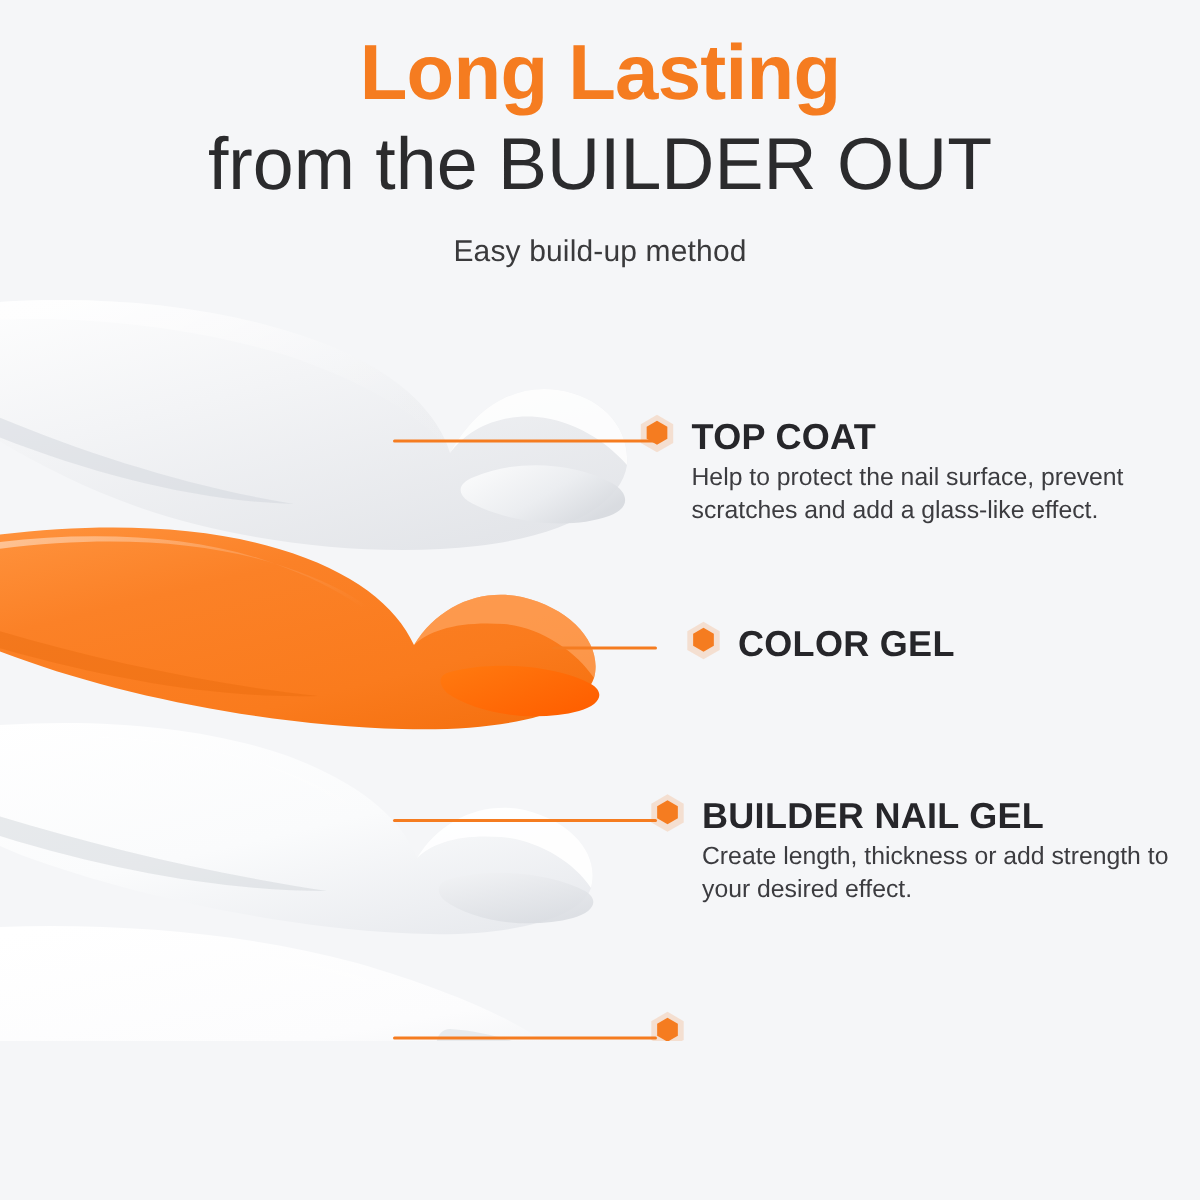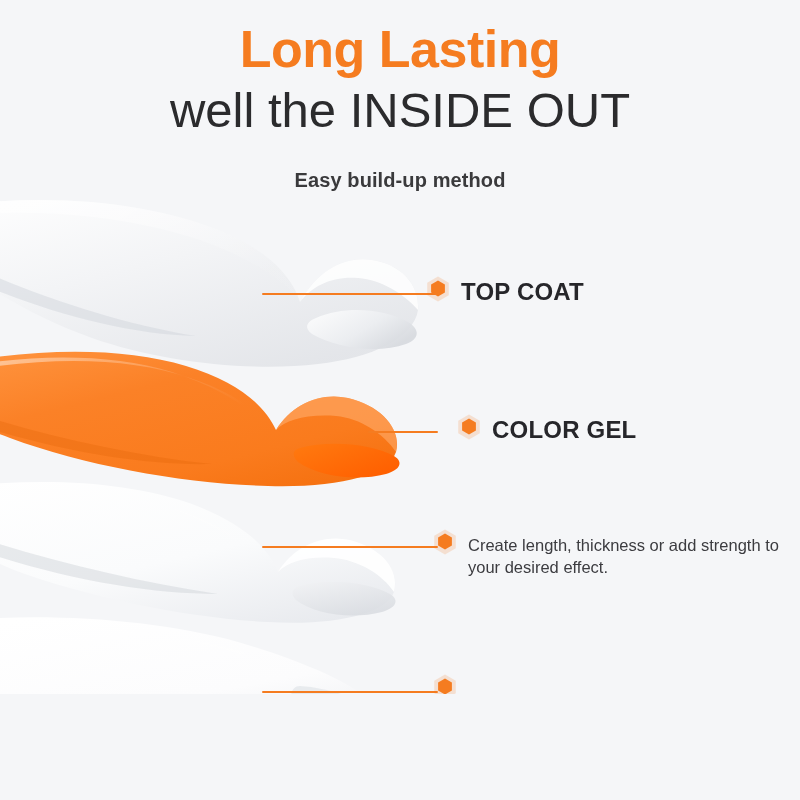--- a/index.html
+++ b/index.html
@@ -45,23 +45,23 @@
   .headline-secondary {
     font-size: 49px;
     font-weight: 400;
     letter-spacing: 0px;
     line-height: 1.12;
     color: #2b2b2d;
     margin: 6px 0 0 0;
   }
   .headline-sub {
     font-size: 20px;
-    font-weight: 700;
+    font-weight: 400;
     color: #3a3a3c;
-    margin: 32px 0 0 0;
+    margin: 20px 0 0 0;
     letter-spacing: 0.1px;
   }
 
   
   .illustration {
     position: absolute;
     left: 0;
     top: 198px;
     width: 440px;
     height: 602px;
@@ -114,21 +114,21 @@
     max-width: 320px;
   }
 </style>
 </head>
 <body>
 
 <div id="poster">
 
   <div class="header">
     <h1 class="headline-primary">Long Lasting</h1>
-    <h2 class="headline-secondary">well the INSIDE OUT</h2>
+    <h2 class="headline-secondary">from the BUILDER OUT</h2>
     <p class="headline-sub">Easy build-up method</p>
   </div>
 
   <div class="illustration">
     <svg width="440" height="602" viewBox="0 0 440 602" xmlns="http://www.w3.org/2000/svg">
       <defs>
 
         <linearGradient id="gTop" x1="0" y1="0" x2="0.75" y2="1">
           <stop offset="0%" stop-color="#ffffff"></stop>
           <stop offset="45%" stop-color="#f3f4f6"></stop>
@@ -240,20 +240,21 @@
 
   <div class="callout" style="left:423px; top:279px;">
     <span class="hex-wrap">
       <svg width="30" height="30" viewBox="0 0 30 30" xmlns="http://www.w3.org/2000/svg">
         <polygon points="15,2.5 25.8,8.75 25.8,21.25 15,27.5 4.2,21.25 4.2,8.75" fill="#f57c20" opacity="0.18"></polygon>
         <polygon points="15,6.5 21.9,10.5 21.9,18.5 15,22.5 8.1,18.5 8.1,10.5" fill="#f57c20"></polygon>
       </svg>
     </span>
     <div class="callout-text">
       <p class="callout-title">TOP COAT</p>
+      <p class="callout-desc">Help to protect the nail surface, prevent scratches and add a glass-like effect.</p>
     </div>
   </div>
 
   <div class="callout" style="left:454px; top:417px;">
     <span class="hex-wrap">
       <svg width="30" height="30" viewBox="0 0 30 30" xmlns="http://www.w3.org/2000/svg">
         <polygon points="15,2.5 25.8,8.75 25.8,21.25 15,27.5 4.2,21.25 4.2,8.75" fill="#f57c20" opacity="0.18"></polygon>
         <polygon points="15,6.5 21.9,10.5 21.9,18.5 15,22.5 8.1,18.5 8.1,10.5" fill="#f57c20"></polygon>
       </svg>
     </span>
@@ -263,20 +264,21 @@
   </div>
 
   <div class="callout" style="left:430px; top:532px;">
     <span class="hex-wrap">
       <svg width="30" height="30" viewBox="0 0 30 30" xmlns="http://www.w3.org/2000/svg">
         <polygon points="15,2.5 25.8,8.75 25.8,21.25 15,27.5 4.2,21.25 4.2,8.75" fill="#f57c20" opacity="0.18"></polygon>
         <polygon points="15,6.5 21.9,10.5 21.9,18.5 15,22.5 8.1,18.5 8.1,10.5" fill="#f57c20"></polygon>
       </svg>
     </span>
     <div class="callout-text">
+      <p class="callout-title">BUILDER NAIL GEL</p>
       <p class="callout-desc">Create length, thickness or add strength to your desired effect.</p>
     </div>
   </div>
 
   <div class="callout" style="left:430px; top:677px;">
     <span class="hex-wrap">
       <svg width="30" height="30" viewBox="0 0 30 30" xmlns="http://www.w3.org/2000/svg">
         <polygon points="15,2.5 25.8,8.75 25.8,21.25 15,27.5 4.2,21.25 4.2,8.75" fill="#f57c20" opacity="0.18"></polygon>
         <polygon points="15,6.5 21.9,10.5 21.9,18.5 15,22.5 8.1,18.5 8.1,10.5" fill="#f57c20"></polygon>
       </svg>

